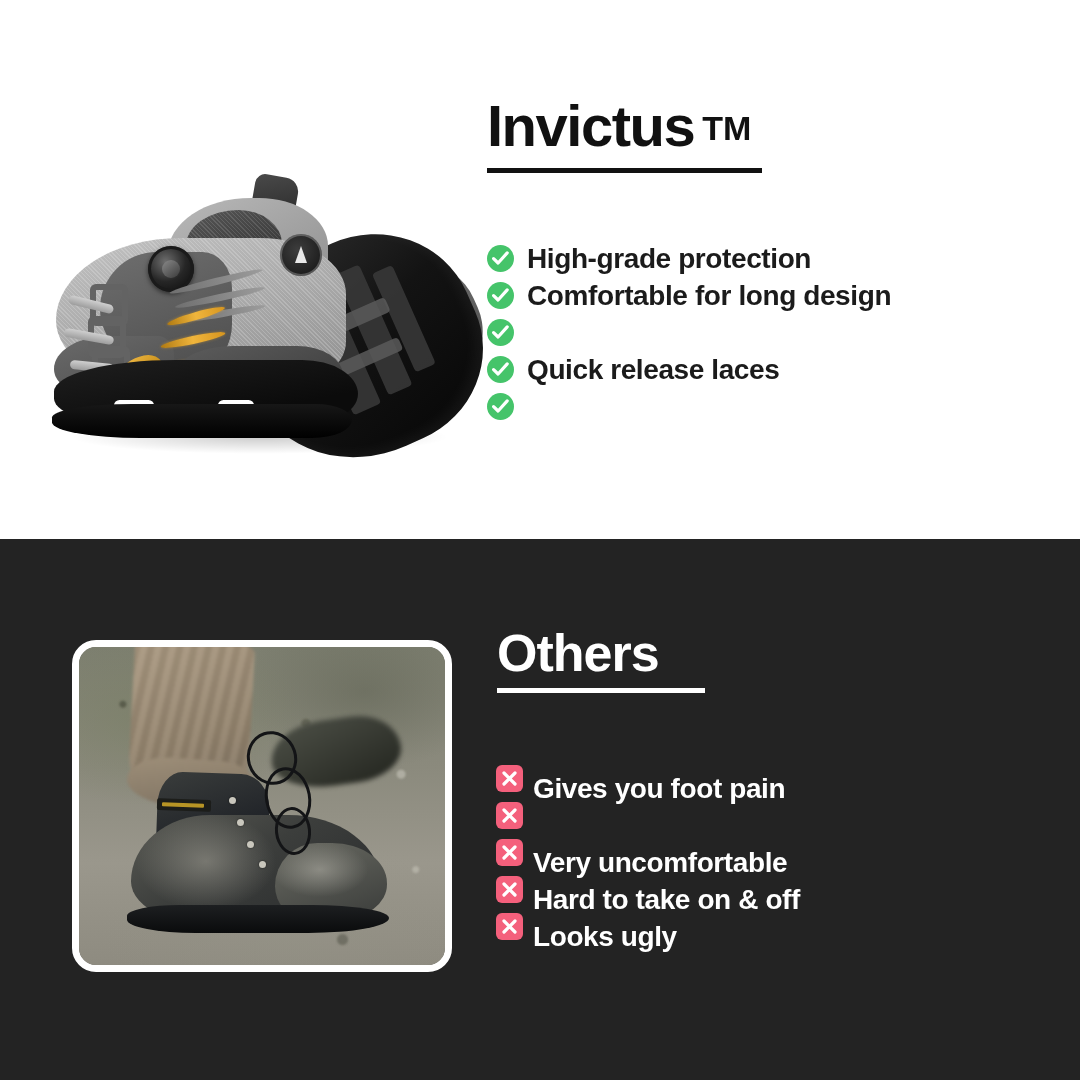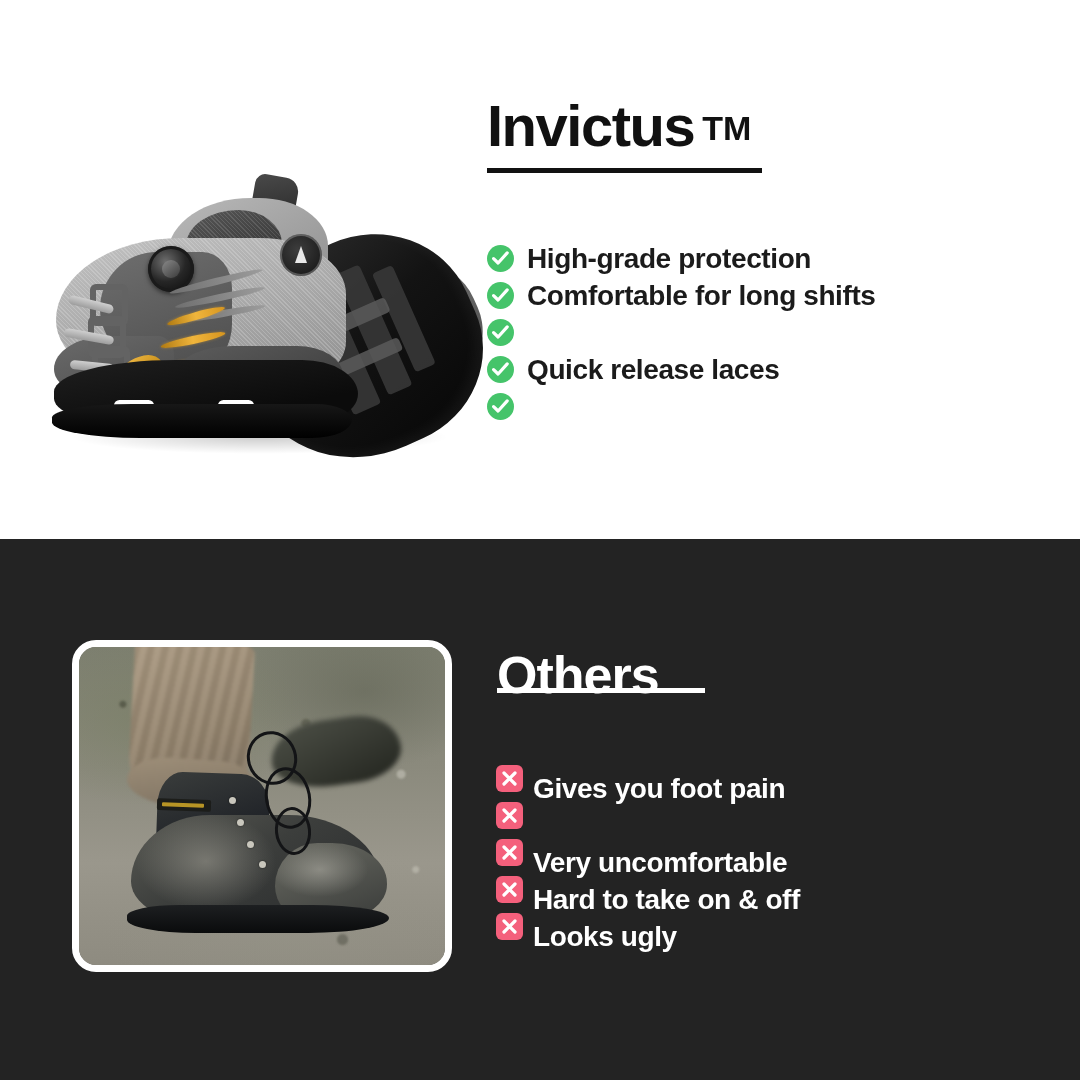--- a/index.html
+++ b/index.html
@@ -409,21 +409,21 @@
     width: 42px; height: 4px;
     background: #c9a227;
     border-radius: 1px;
     opacity: .9;
   }
   .blur-soft { filter: blur(1.6px); }
 
   .others-block {
     position: absolute;
     left: 497px;
-    top: 649px;
+    top: 627px;
   }
   .others-title {
     font-size: 52px;
     font-weight: 800;
     color: #ffffff;
     letter-spacing: -1px;
     line-height: 1;
     margin: 0;
   }
   .rule-light {
@@ -539,21 +539,21 @@
             </svg>
         </span>
         <span class="pro-text">High-grade protection</span>
       </li>
       <li>
         <span class="check-icon">
           <svg width="17" height="15" viewBox="0 0 17 15">
               <path d="M1.6 7.6 L6.1 12 L15.2 1.9" fill="none" stroke="#ffffff" stroke-width="3.2" stroke-linecap="round" stroke-linejoin="round"></path>
             </svg>
         </span>
-        <span class="pro-text">Comfortable for long shifts</span>
+        <span class="pro-text">Comfortable for long design</span>
       </li>
       <li>
         <span class="check-icon">
           <svg width="17" height="15" viewBox="0 0 17 15">
               <path d="M1.6 7.6 L6.1 12 L15.2 1.9" fill="none" stroke="#ffffff" stroke-width="3.2" stroke-linecap="round" stroke-linejoin="round"></path>
             </svg>
         </span>
       </li>
       <li>
         <span class="check-icon">

